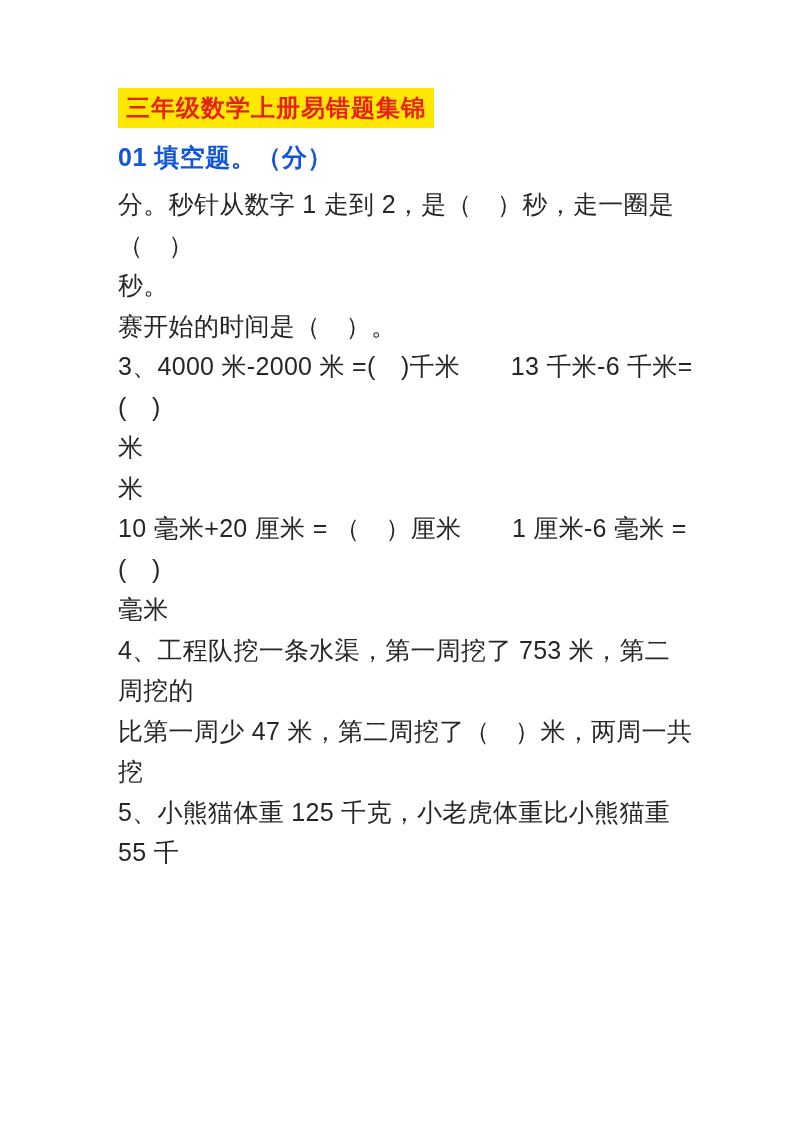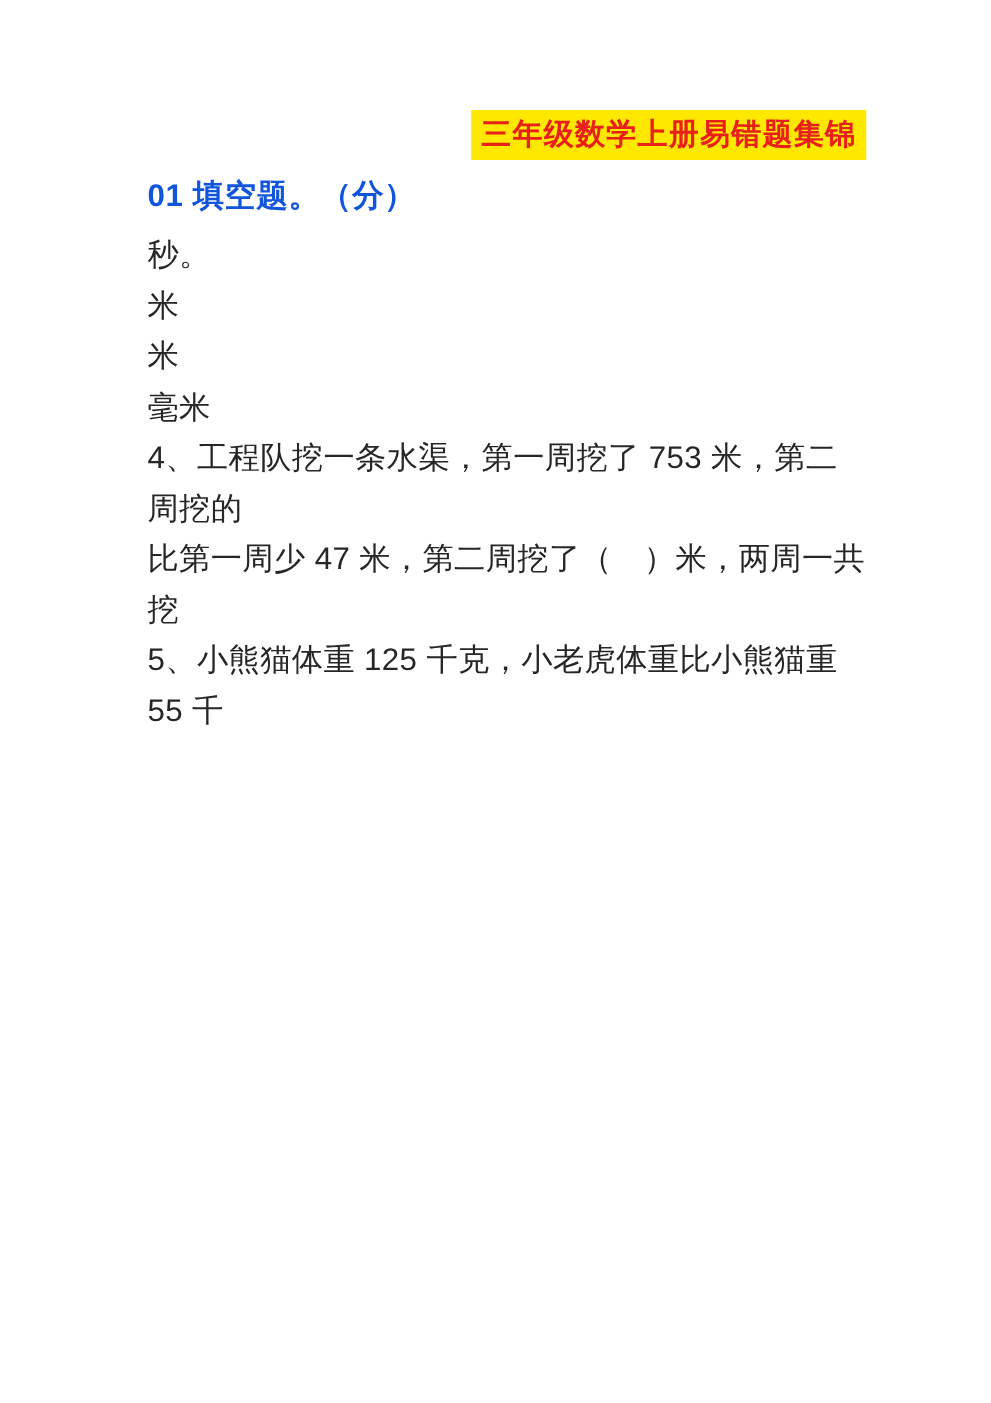--- a/index.html
+++ b/index.html
@@ -13,21 +13,21 @@
     height: 1122px;
     margin: 0 auto;
     background: var(--page-background, #ffffff);
     font-family: "Liberation Sans", sans-serif;
     color: var(--body-text, #262626);
     box-sizing: border-box;
     padding: 88px 100px 0 118px;
     overflow: hidden;
   }
   .title-row {
-    text-align: right;
+    text-align: left;
     margin-bottom: 8px;
   }
   .doc-title {
     display: inline-block;
     background: var(--title-highlight, #ffe800);
     color: var(--title-text, #e8201a);
     font-weight: bold;
     font-size: 24px;
     line-height: 30px;
     padding: 5px 8px;
@@ -57,23 +57,27 @@
 
 <div class="page">
 
   <div class="title-row">
     <span class="doc-title">三年级数学上册易错题集锦</span>
   </div>
 
   <h2 class="section-heading">01 填空题。（分）</h2>
 
   <div class="question-body">
+    <div class="text-line">分。秒针从数字 1 走到 2，是（　）秒，走一圈是（　）</div>
     <div class="text-line">秒。</div>
+    <div class="text-line">赛开始的时间是（　）。</div>
+    <div class="text-line">3、4000 米-2000 米 =(　)千米　　13 千米-6 千米=(　)</div>
     <div class="text-line">米</div>
     <div class="text-line">米</div>
+    <div class="text-line">10 毫米+20 厘米 = （　）厘米　　1 厘米-6 毫米 =(　)</div>
     <div class="text-line">毫米</div>
     <div class="text-line">4、工程队挖一条水渠，第一周挖了 753 米，第二周挖的</div>
     <div class="text-line">比第一周少 47 米，第二周挖了（　）米，两周一共挖</div>
     <div class="text-line">5、小熊猫体重 125 千克，小老虎体重比小熊猫重 55 千</div>
 
   </div>
 
 </div>
 
 </body></html>

